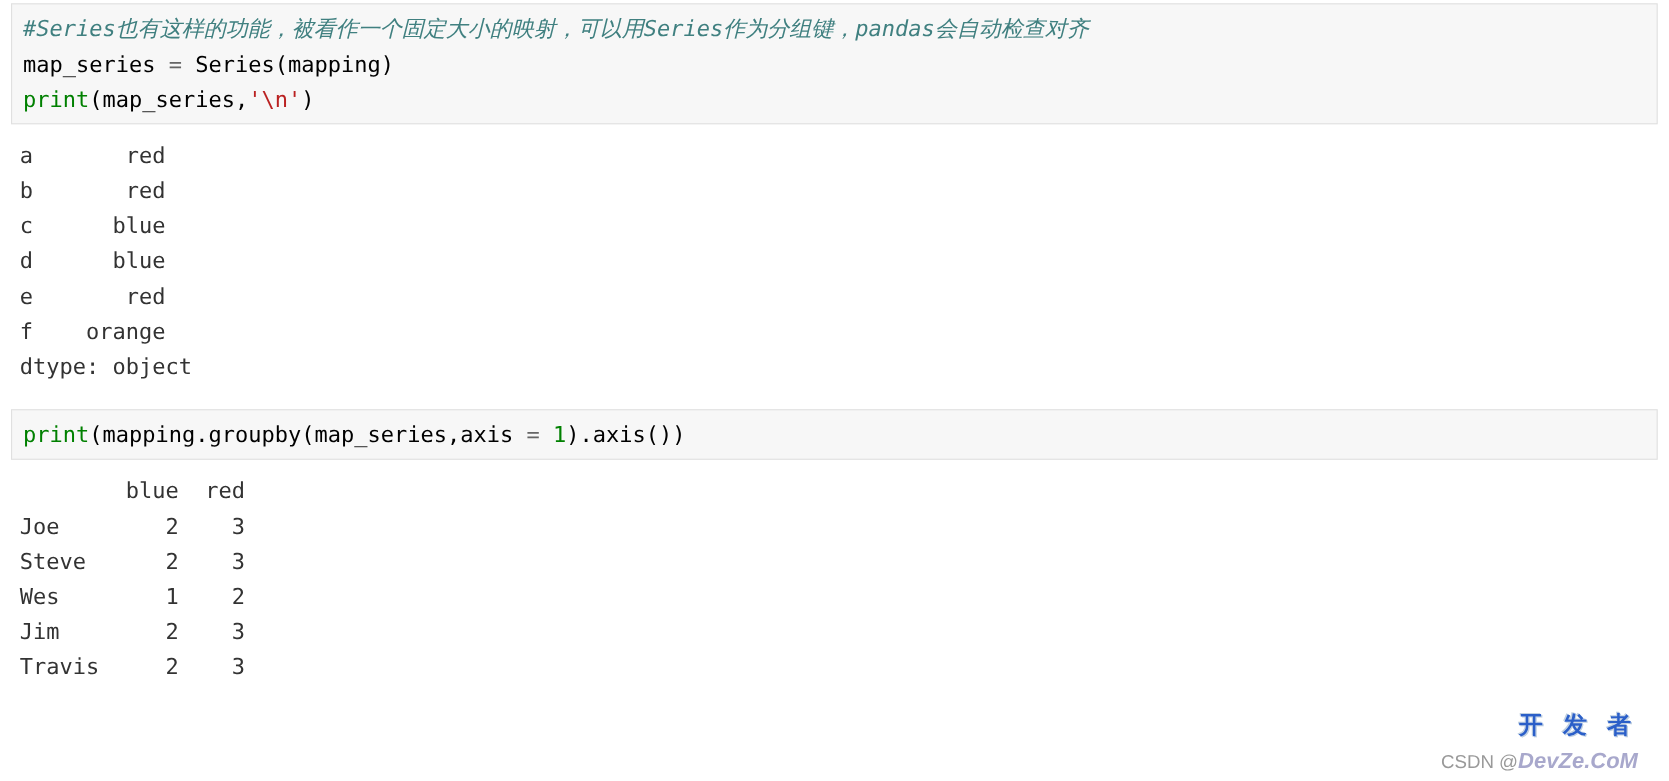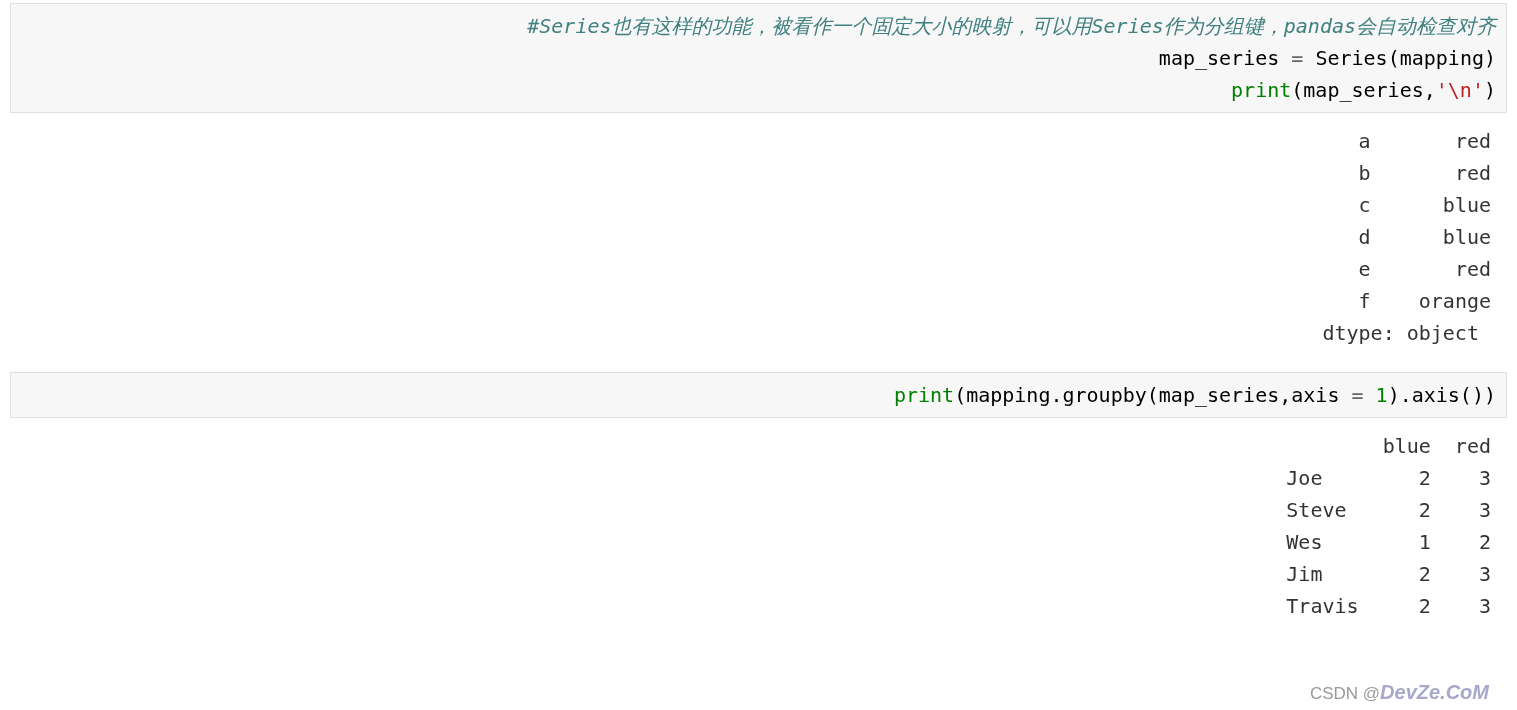--- a/index.html
+++ b/index.html
@@ -1,19 +1,18 @@
 <!DOCTYPE html>
 <html><head>
 <meta charset="utf-8">
 <style>
   * {
     margin: 0;
     padding: 0;
     box-sizing: border-box;
-    text-align: right;
   }
   body {
     font-family: "SimSun", "宋体", monospace;
     font-size: 20px;
     line-height: 1.6;
     background: #fff;
     color: #000;
     width: 1517px;
     padding: 0;
   }
@@ -96,14 +95,15 @@
 <div class="code-cell"><span class="builtin">print</span><span class="ident">(mapping.groupby(map_series,axis </span><span class="op">=</span><span class="ident"> </span><span class="num">1</span><span class="ident">).axis())</span></div>
 
 <div class="output-cell">        blue  red
 Joe        2    3
 Steve      2    3
 Wes        1    2
 Jim        2    3
 Travis     2    3</div>
 
 <div class="watermark">
+  <div class="watermark-top">开 发 者</div>
   <div class="watermark-bottom"><span>CSDN @</span><span class="devze">DevZe.CoM</span></div>
 </div>
 
 </body></html>

